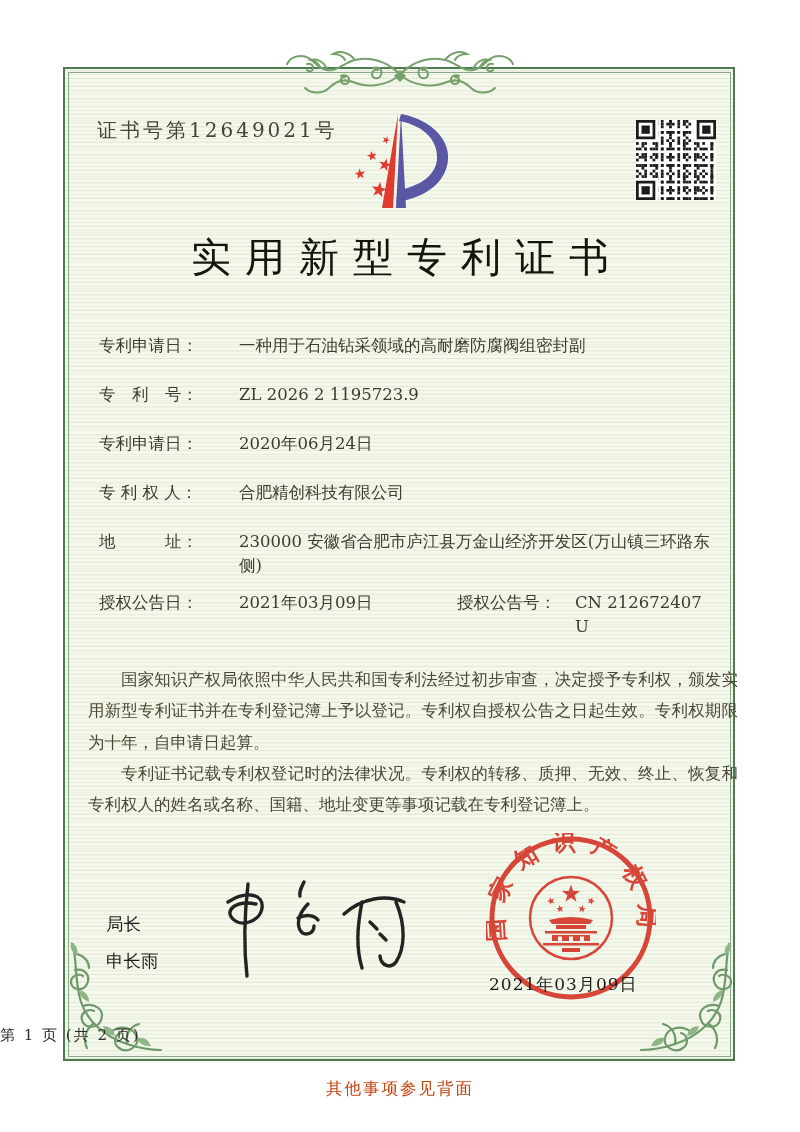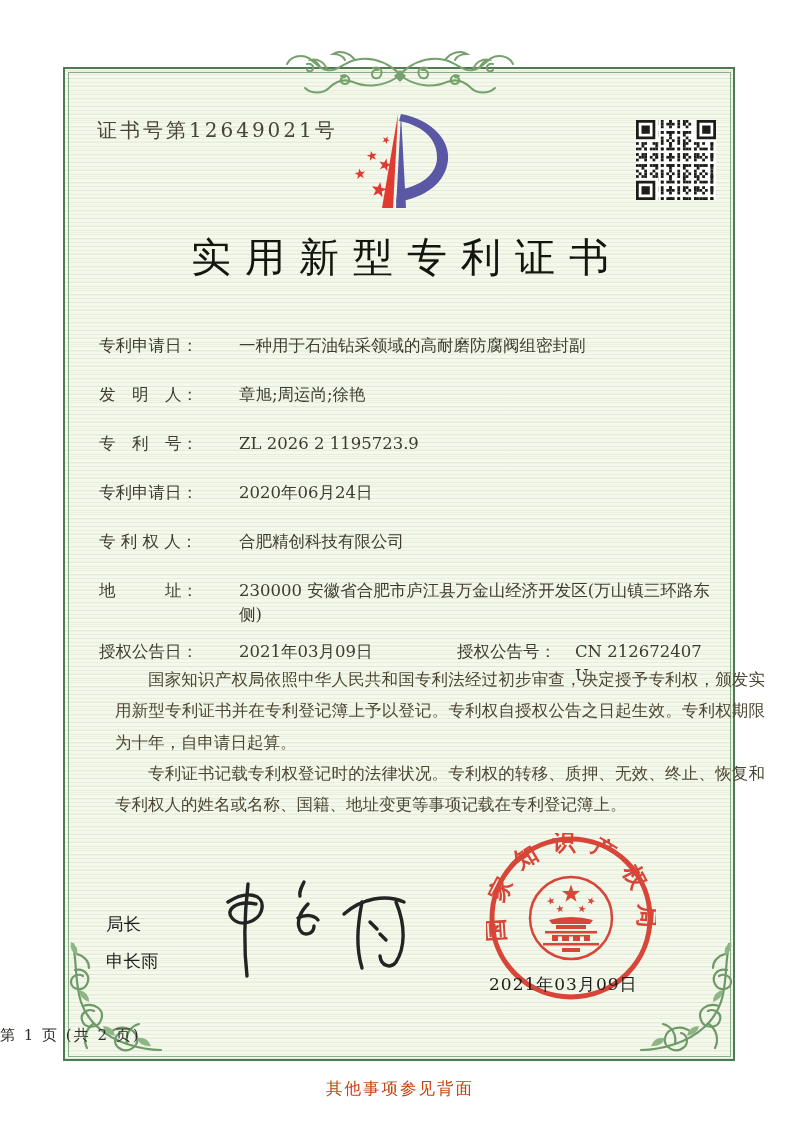--- a/index.html
+++ b/index.html
@@ -25,21 +25,21 @@
 
   .fields{position:absolute;left:99px;top:334px;width:614px;}
   .row{display:flex;font-size:16.5px;line-height:24px;color:#3e3b30;margin-bottom:25px;}
   .row .label{flex:0 0 140px;white-space:nowrap;}
   .row .value{flex:1;}
   .row.addr{margin-bottom:13px;margin-top:20px;}
   .row.grant .value1{flex:0 0 168px;}
   .row.grant .label2{margin-left:50px;flex:0 0 118px;white-space:nowrap;}
 
   .paras{position:absolute;left:88px;top:664px;width:650px;font-size:16.5px;
-    line-height:1.9;color:#4c4734;text-align:justify;margin-left:27px;}
+    line-height:1.9;color:#4c4734;text-align:justify;}
   .paras p{margin:0;text-indent:2em;}
 
   .signer{position:absolute;left:106px;top:906px;font-family:"DejaVu Sans",sans-serif;
     font-size:17.5px;color:#1f1f1f;line-height:2.1;}
   .signature{position:absolute;left:212px;top:870px;}
 
   .seal{position:absolute;left:486px;top:833px;opacity:.93;}
   .seal-date{position:absolute;left:489px;top:973px;font-size:17px;color:#1e1c1a;
     letter-spacing:1px;z-index:3;}
 
@@ -162,24 +162,20 @@
   </svg>
 
   <div class="title">实用新型专利证书</div>
 
   <div class="fields">
     <div class="row">
       <span class="label">专利申请日：</span>
       <span class="value">一种用于石油钻采领域的高耐磨防腐阀组密封副</span>
     </div>
     <div class="row">
-      <span class="label">发　明　人：</span>
-      <span class="value">章旭;周运尚;徐艳</span>
-    </div>
-    <div class="row">
       <span class="label">专　利　号：</span>
       <span class="value">ZL 2026 2 1195723.9</span>
     </div>
     <div class="row">
       <span class="label">专利申请日：</span>
       <span class="value">2020年06月24日</span>
     </div>
     <div class="row">
       <span class="label">专 利 权 人：</span>
       <span class="value">合肥精创科技有限公司</span>

